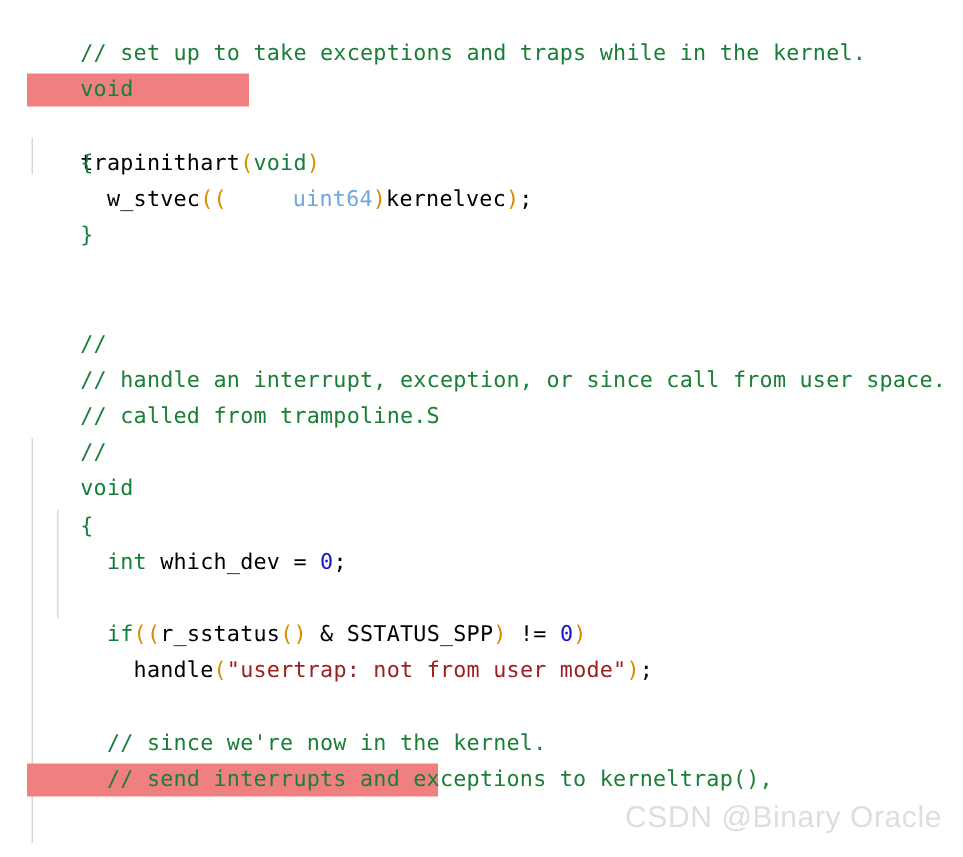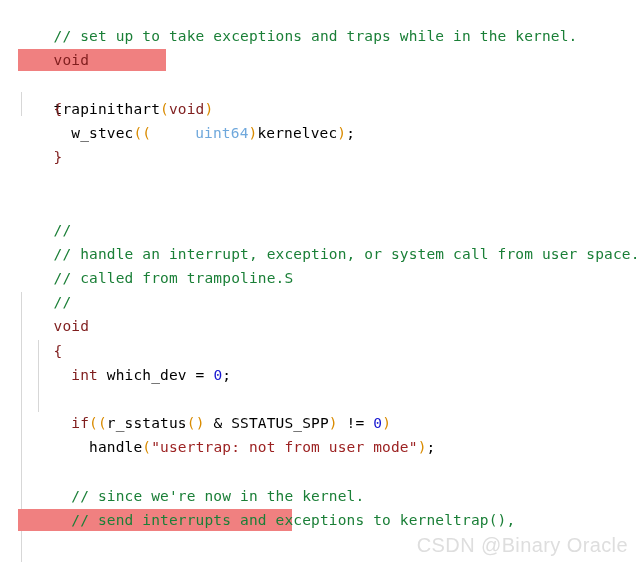--- a/index.html
+++ b/index.html
@@ -53,21 +53,21 @@
   
   .guide {
     position: absolute;
     width: 1px;
     background: #d7d7d7;
     z-index: 0;
   }
 
   
   .cmt  { color: #1a7f37; }
-  .kw   { color: #7f1d1d; }
+  .kw   { color: #15803d; }
   .typ  { color: #6fa8dc; margin-left: 44px; }
   .par  { color: #d98b00; }
   .mac  { color: #000000; }
   .str  { color: #9c2222; }
   .num  { color: #1515d0; }
   .pln  { color: #000000; }
 
   #watermark {
     position: absolute;
     right: 14px;
@@ -117,21 +117,21 @@
 
   <div class="code-line"><span class="txt"></span></div>
 
   <div class="code-line"><span class="txt"></span></div>
 
   <div class="code-line">
     <span class="txt cmt">//</span>
   </div>
 
   <div class="code-line">
-    <span class="txt cmt">// handle an interrupt, exception, or system call from user space.</span>
+    <span class="txt cmt">// handle an interrupt, exception, or since call from user space.</span>
   </div>
 
   <div class="code-line">
     <span class="txt cmt">// called from trampoline.S</span>
   </div>
 
   <div class="code-line">
     <span class="txt cmt">//</span>
   </div>
 

